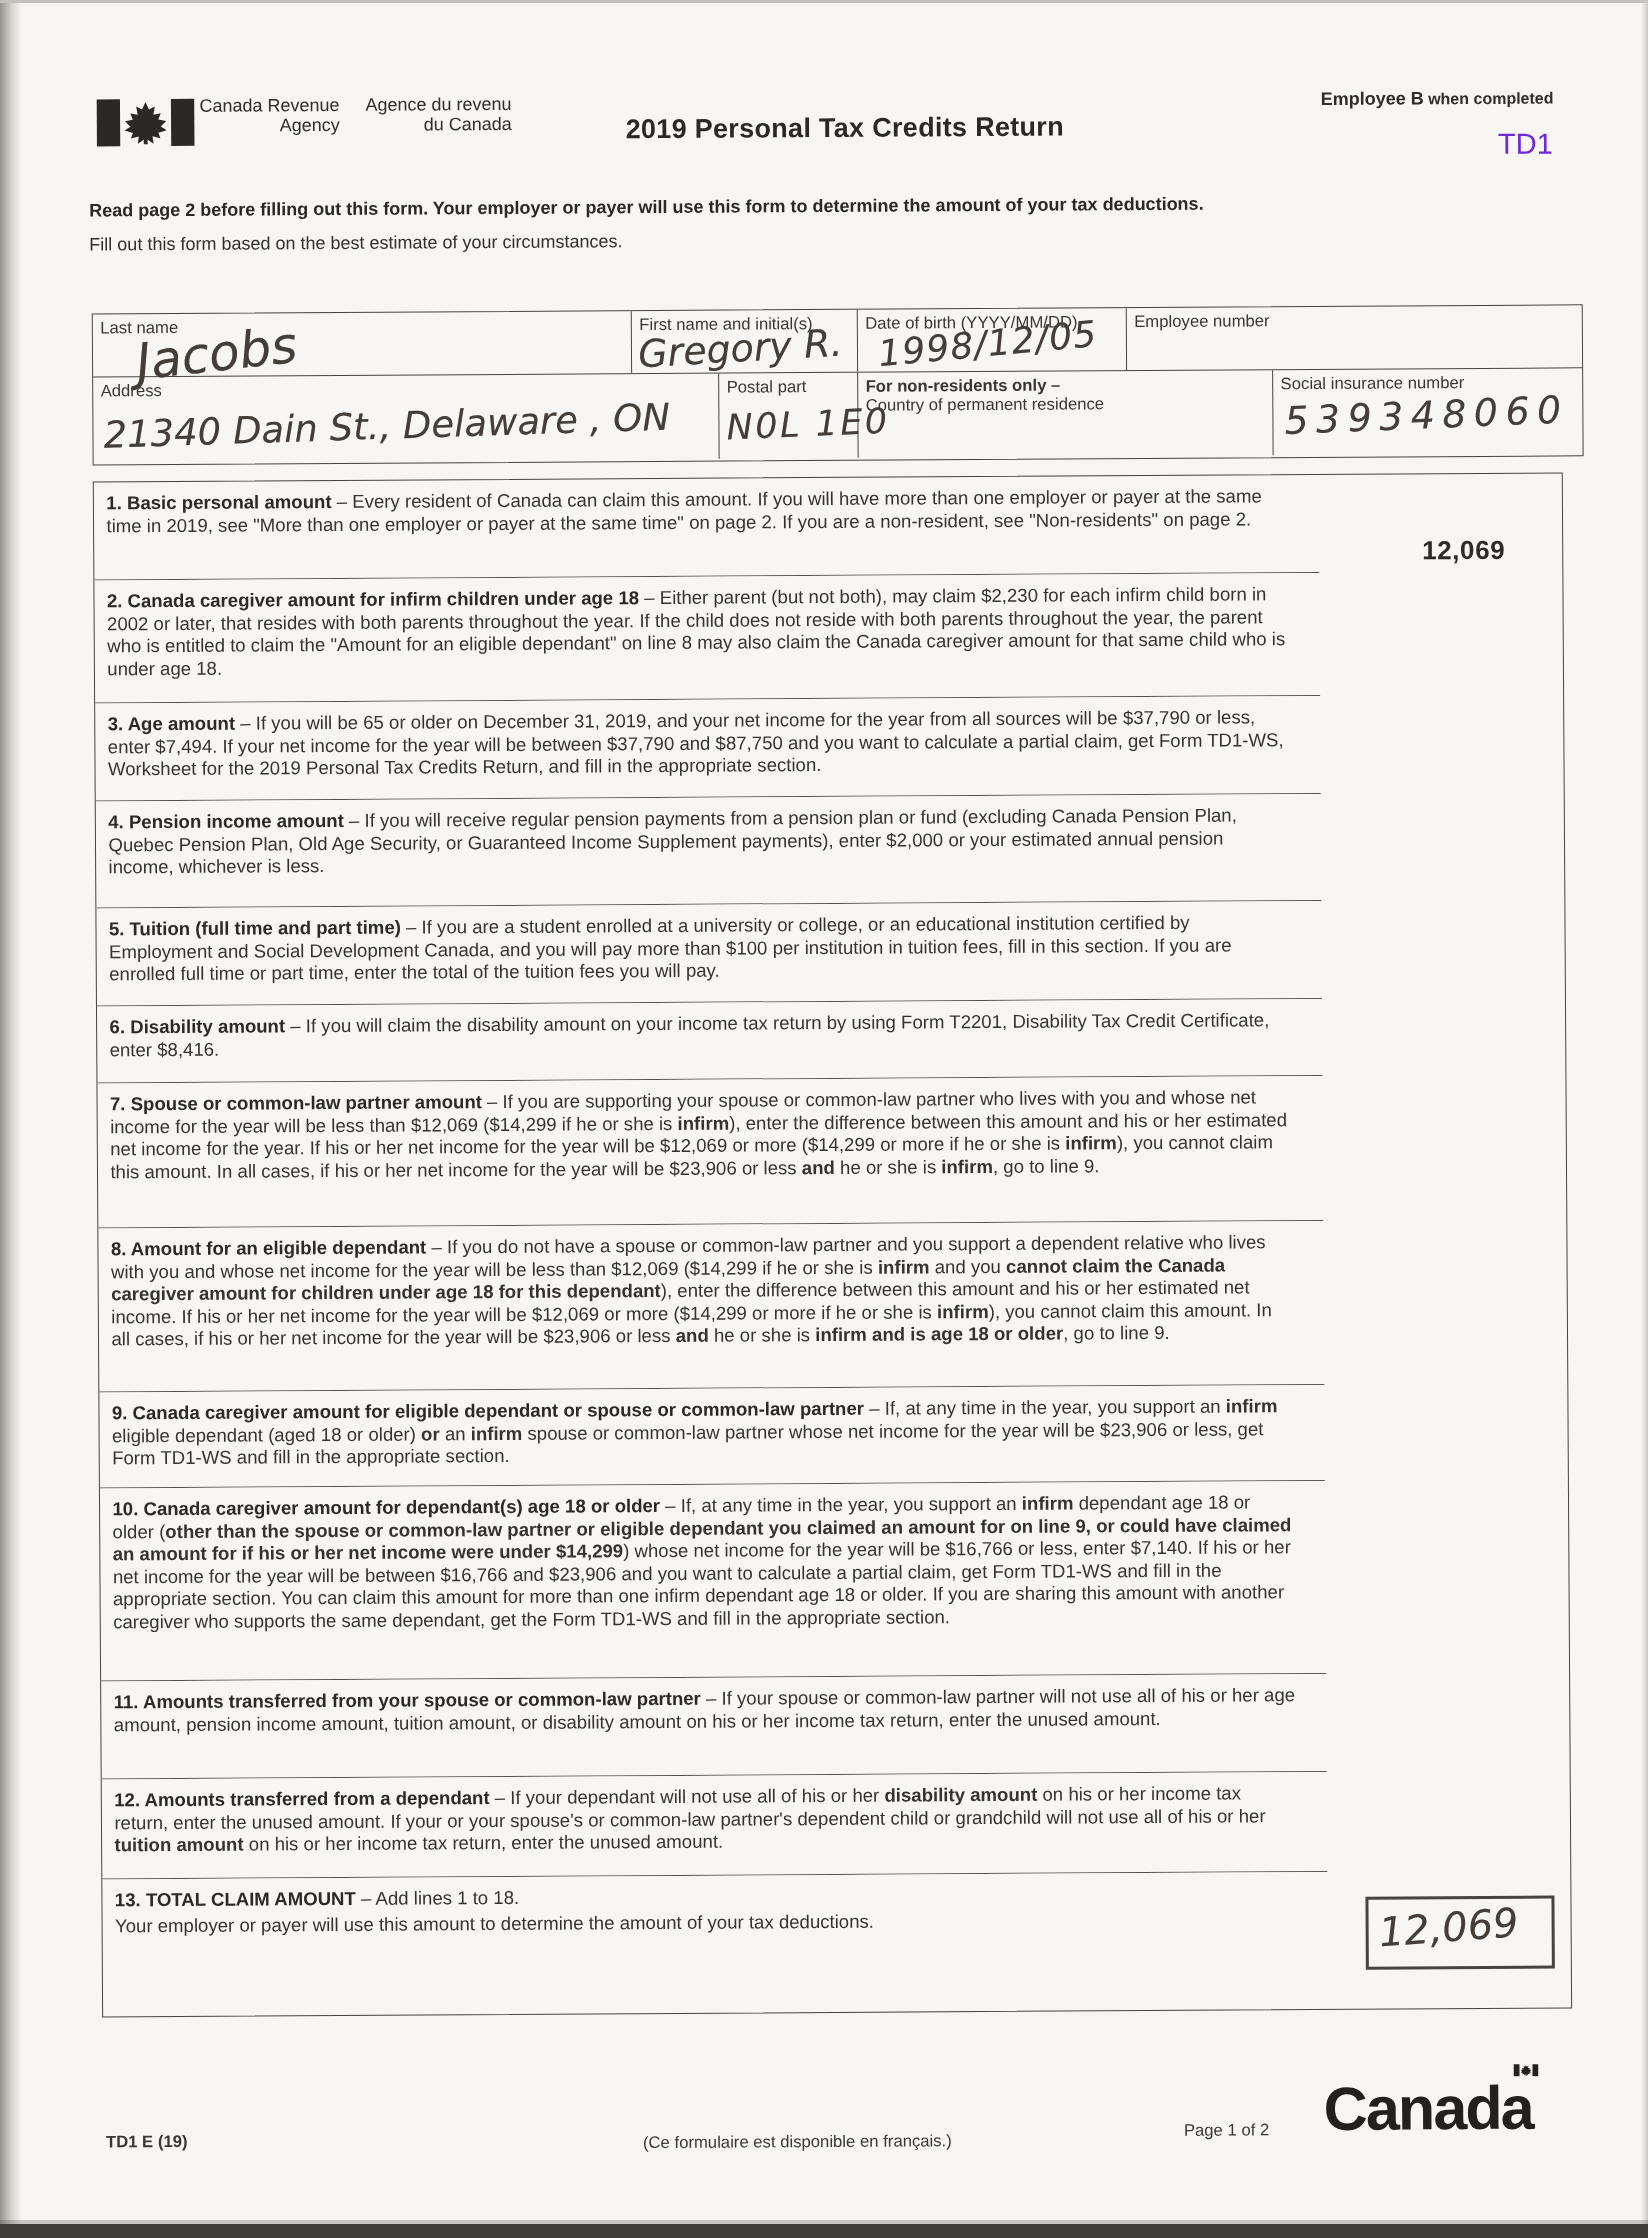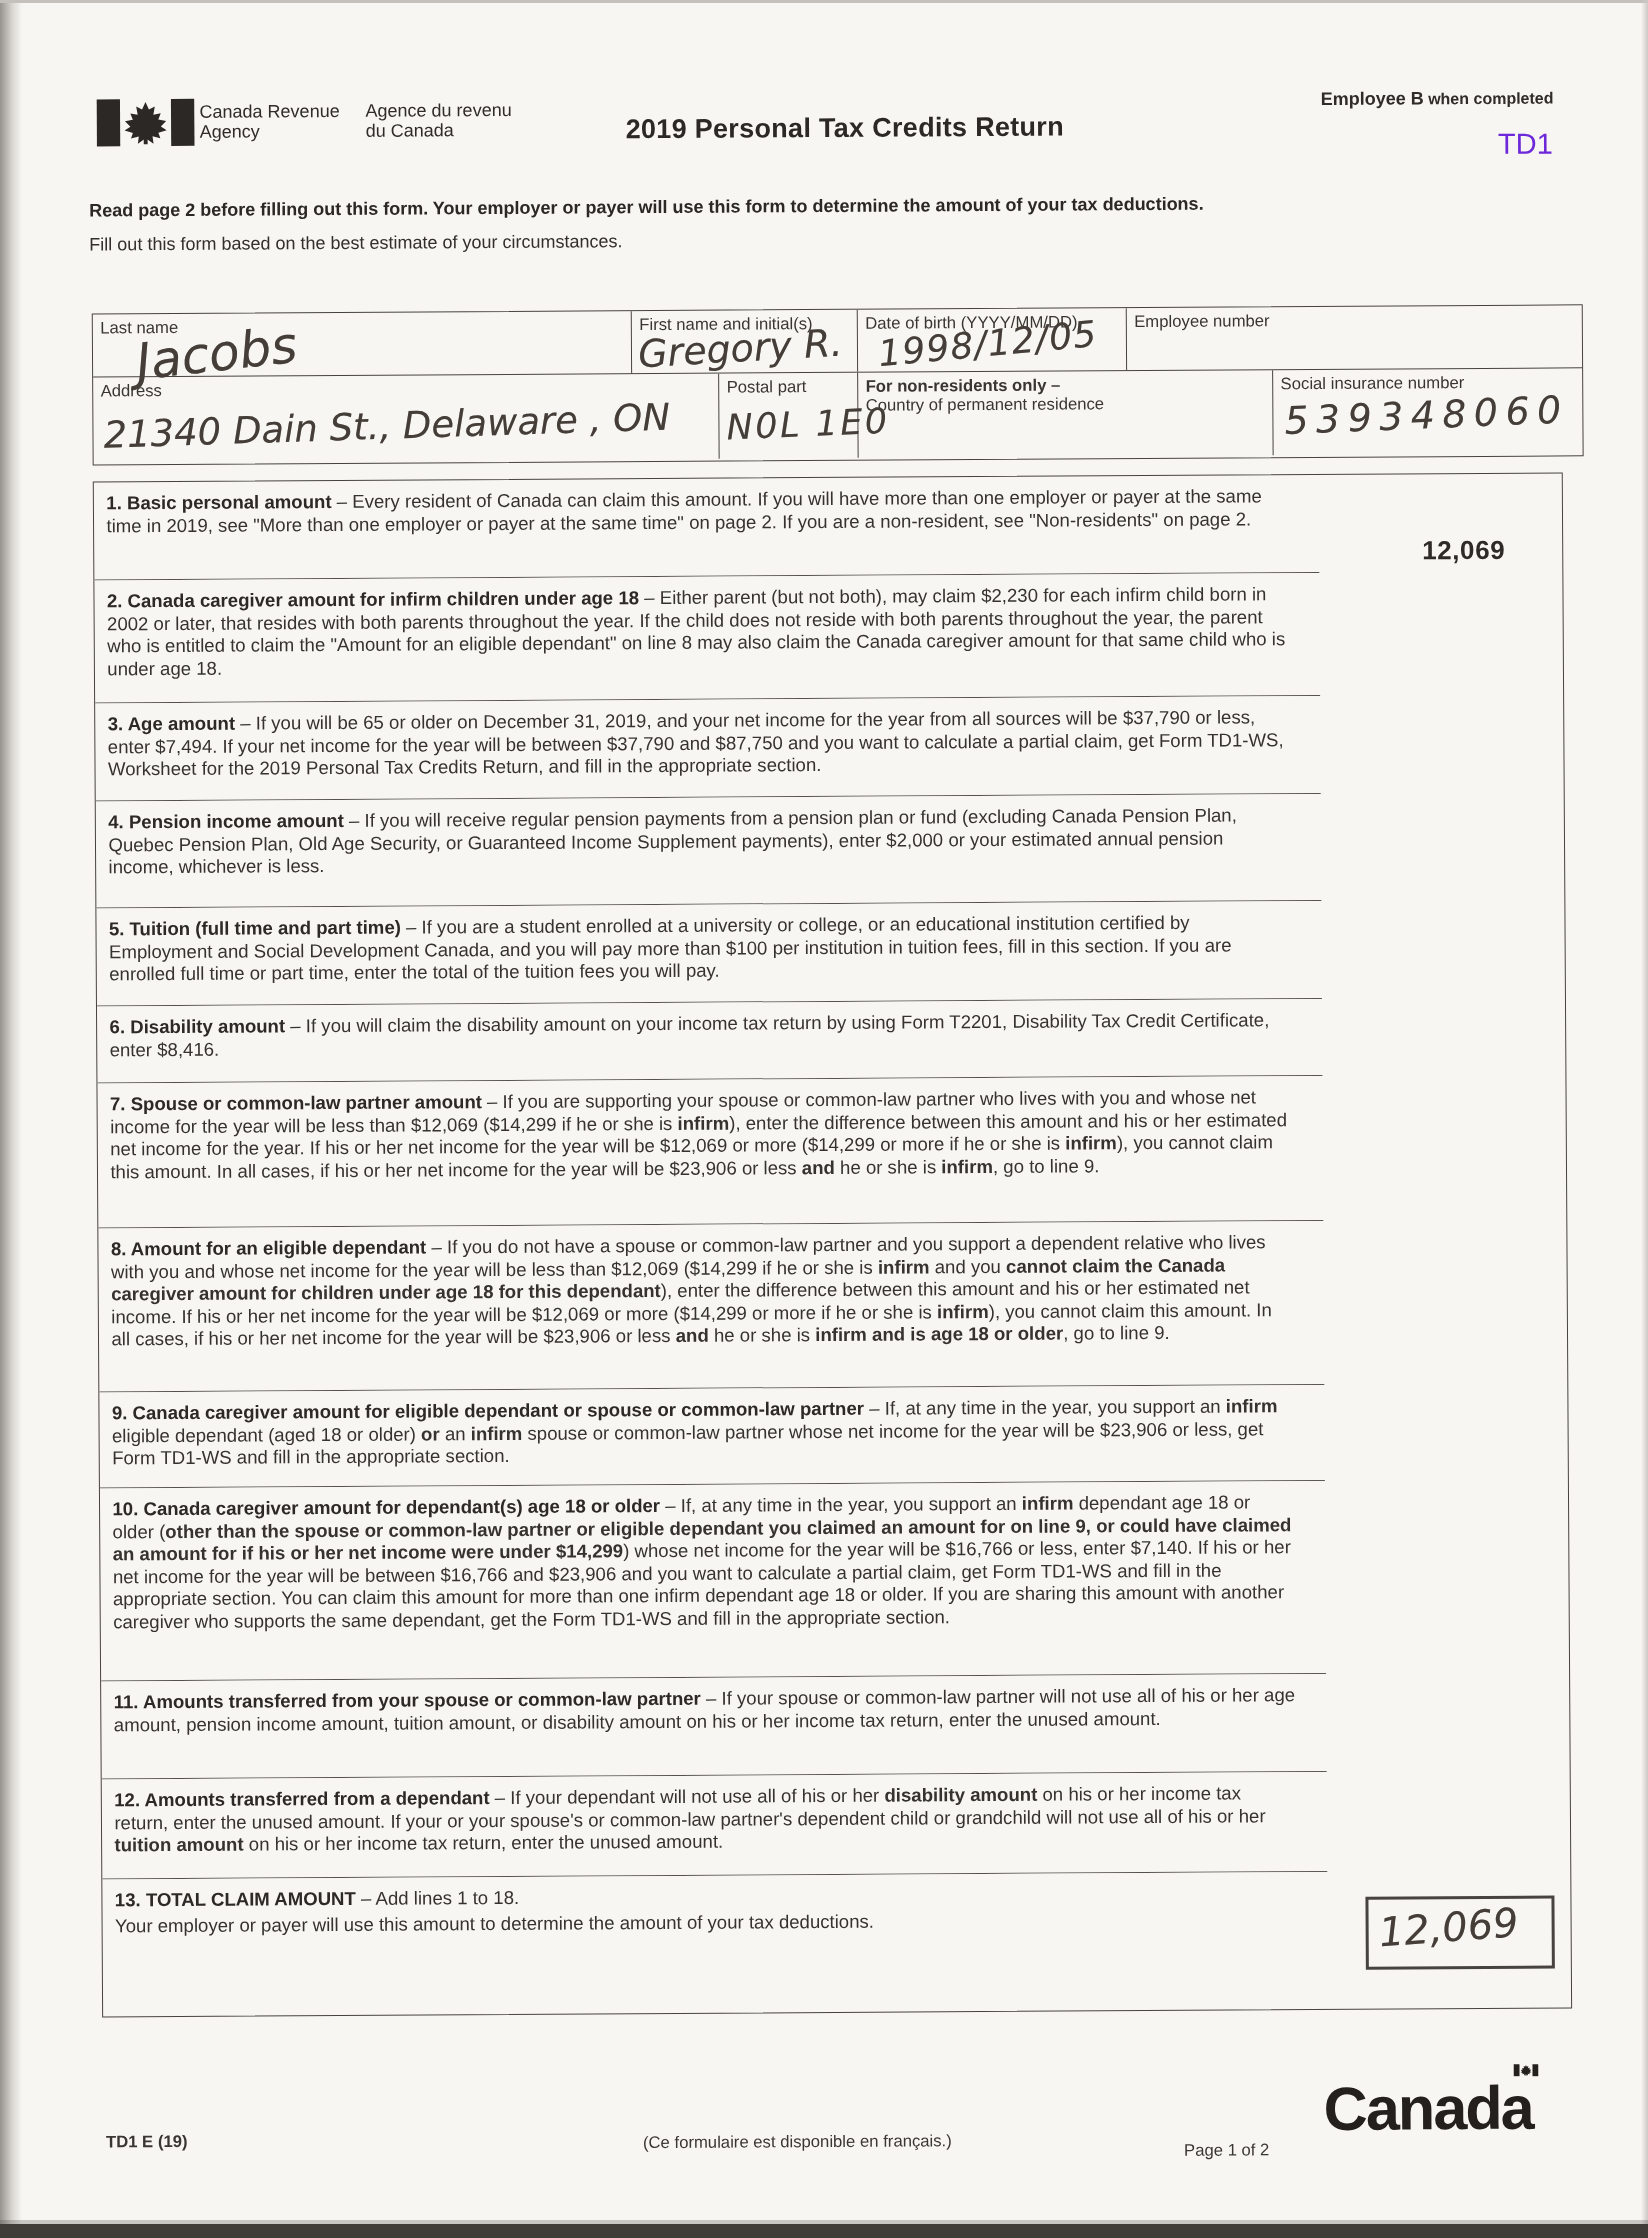--- a/index.html
+++ b/index.html
@@ -13,21 +13,21 @@
   .edge-left{position:absolute;left:0;top:0;width:22px;height:100%;
     background:linear-gradient(90deg,#96928d,#d8d5d1 55%,rgba(216,213,209,0));z-index:5;}
   .edge-top{position:absolute;left:0;top:0;width:100%;height:3.1px;background:#c4c1bd;z-index:5;}
   .edge-right{position:absolute;right:0;top:0;width:7.4px;height:100%;
     background:linear-gradient(270deg,#ccc9c5,rgba(204,201,197,0));z-index:5;}
   .edge-bottom{position:absolute;left:0;bottom:0;width:100%;height:15px;background:#403c38;z-index:6;}
   .edge-bottom2{position:absolute;left:0;bottom:13.6px;width:100%;height:5.6px;background:rgba(64,60,56,.25);z-index:6;}
 
   
   .flag-logo{position:absolute;left:102px;top:93px;width:98px;height:51px;}
-  .agency{position:absolute;top:98px;font-size:18px;line-height:20.4px;color:#2f2c29;}
+  .agency{position:absolute;top:92px;font-size:18px;line-height:20.4px;color:#2f2c29;text-align:right;}
   .agency-en{left:205px;}
   .agency-fr{left:371px;}
   .title{position:absolute;left:631px;top:113px;font-size:27px;font-weight:bold;letter-spacing:0.3px;color:#2b2825;}
   .protected{position:absolute;right:89px;top:92px;font-size:18px;text-align:right;color:#2f2c29;}
   .protected .rest{font-size:16px;font-weight:bold;}
   .td1{position:absolute;right:90px;top:132px;font-size:29px;color:#6d28d9;}
 
   .intro1{position:absolute;left:94px;top:196px;font-size:18px;font-weight:bold;color:#2b2825;}
   .intro2{position:absolute;left:94px;top:230px;font-size:18px;color:#33302c;}
 
@@ -69,21 +69,21 @@
   .sec-13{height:135px}
   .ans{position:absolute;right:23.5px;bottom:-1.2px;width:184px;border-bottom:1.9px solid #8a8680;}
   .preprinted{position:absolute;right:57px;bottom:6.2px;font-size:26px;font-weight:bold;
     letter-spacing:0.6px;color:#2d2a27;}
   .total-box{position:absolute;right:16px;top:25px;width:189px;height:73px;border:3.1px solid #474340;box-sizing:border-box;}
   .total-hw{position:static;display:block;margin:3.7px 0 0 10px;font-size:40px;transform:rotate(-4deg);}
 
   
   .f-code{position:absolute;left:99px;top:2128px;font-size:16.7px;color:#3a3631;font-weight:bold;}
   .f-fr{position:absolute;left:636px;top:2132px;font-size:16.7px;color:#3a3631;}
-  .f-page{position:absolute;left:1177px;top:2123px;font-size:16.7px;color:#3a3631;margin-top:20px;}
+  .f-page{position:absolute;left:1177px;top:2123px;font-size:16.7px;color:#3a3631;}
   .wordmark{position:absolute;left:1317px;top:2077px;font-size:61px;font-weight:bold;
     letter-spacing:-1.9px;color:#23201d;}
   .wordmark .last-a{position:relative;}
   .wordmark .mini-flag{position:absolute;right:-6.2px;top:-10px;width:25px;height:13px;}
 </style>
 </head>
 <body>
 
 <div class="page">
   <div class="rot">

